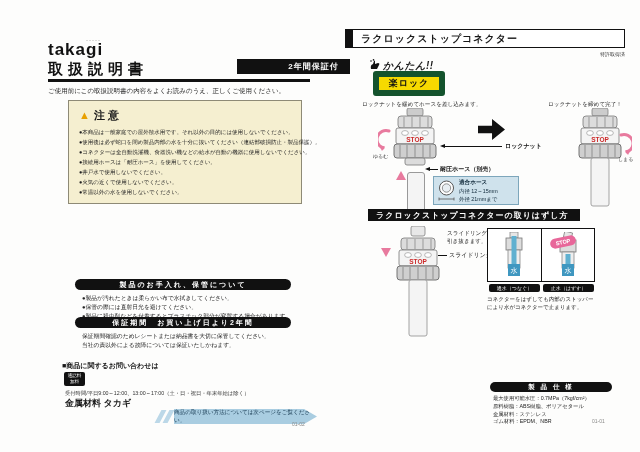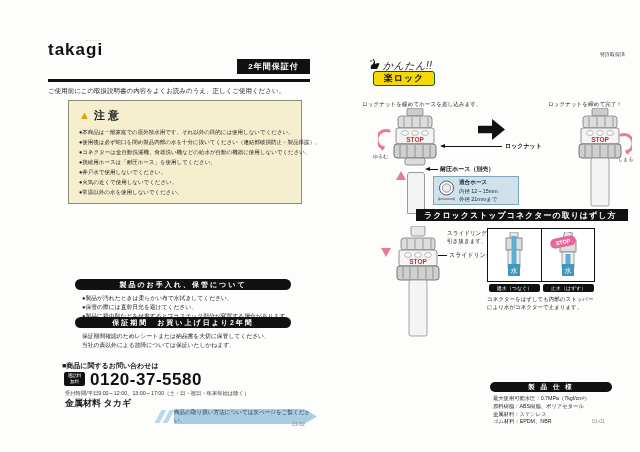--- a/index.html
+++ b/index.html
@@ -5,21 +5,21 @@
   html,body{margin:0;padding:0;background:#fff;}
   #canvas{position:relative;width:640px;height:452px;background:#fdfdfc;overflow:hidden;
           font-family:"Liberation Sans","DejaVu Sans",sans-serif;color:#1a1a1a;}
   .abs{position:absolute;}
   
   .brand{font-size:17px;font-weight:800;letter-spacing:1px;color:#111;}
   .brand-dots{font-size:6px;letter-spacing:1px;color:#111;}
   .doc-title{font-size:15px;font-weight:800;letter-spacing:5px;color:#111;}
   .title-rule{background:#111;height:2.5px;}
   .badge-black{background:#111;color:#fff;font-size:8px;font-weight:700;
-               display:flex;align-items:center;justify-content:center;letter-spacing:1px;}
+               display:flex;align-items:center;justify-content:center;letter-spacing:1px;padding-left:40px;}
   .intro{font-size:6.5px;color:#222;}
   .caution-box{background:#f5efd0;border:1px solid #8e8a76;}
   .caution-head{display:flex;align-items:center;gap:4px;}
   .warn-tri{color:#e8a000;font-size:11px;line-height:1;}
   .caution-title{font-size:11px;font-weight:800;letter-spacing:3px;text-align:right;}
   .caution-list{list-style:none;margin:4px 0 0 0;padding:0;font-size:5.5px;line-height:10px;
                 color:#222;white-space:nowrap;}
   .pill-bar{background:#111;color:#fff;border-radius:6px;font-size:7px;font-weight:700;
             display:flex;align-items:center;justify-content:center;letter-spacing:2px;}
   .small-list{list-style:none;margin:0;padding:0;font-size:5.8px;line-height:9px;color:#222;white-space:nowrap;}
@@ -31,22 +31,22 @@
   .company{font-size:9px;font-weight:700;}
   .next-arrow{background:#a9cde1;clip-path:polygon(0 0,91% 0,100% 50%,91% 100%,0 100%);
               display:flex;align-items:center;justify-content:center;font-size:5.6px;color:#12344c;}
   .stripe{background:#bcd8e8;width:5px;height:13px;transform:skewX(-28deg);}
   .pageno{font-size:5px;color:#888;}
   
   .rp-header{border:1.5px solid #111;background:#fff;display:flex;align-items:center;}
   .rp-header-strip{background:#111;width:7px;align-self:stretch;}
   .rp-header-text{font-size:10px;font-weight:800;letter-spacing:1px;padding-left:8px;}
   .patent{font-size:5px;color:#333;text-align:right;}
-  .logo-top{font-size:10px;font-weight:400;font-style:italic;letter-spacing:0.5px;}
-  .logo-box{background:#f6d900;border:1px solid #14532d;border-radius:3px;
+  .logo-top{font-size:10px;font-weight:700;font-style:italic;letter-spacing:0.5px;}
+  .logo-box{background:#f6d900;border:6px solid #14532d;border-radius:3px;
             display:flex;align-items:center;justify-content:center;
             font-size:9px;font-weight:800;letter-spacing:1px;color:#111;}
   .sec-bar{background:#111;color:#fff;font-size:8px;font-weight:700;display:flex;
            align-items:center;padding-left:8px;letter-spacing:1px;}
   .cap{font-size:5.6px;color:#222;}
   .blk-arrow{background:#111;clip-path:polygon(0 32%,52% 32%,52% 0,100% 50%,52% 100%,52% 68%,0 68%);}
   .callout-line{background:#111;height:1px;}
   .callout-tri{width:0;height:0;border-top:2.5px solid transparent;border-bottom:2.5px solid transparent;
                border-right:5px solid #111;}
   .lbl{font-size:6px;font-weight:700;color:#111;}
@@ -73,20 +73,21 @@
 </head>
 <body>
 
 <div id="canvas">
 
   <div class="abs" style="left:48px;top:40px;">
     <span class="brand">takagi</span>
     <span class="brand-dots abs" style="left:38px;top:-3px;">·····</span>
   </div>
 
+  <div class="abs doc-title" style="left:48px;top:60px;">取扱説明書</div>
   <div class="abs title-rule" style="left:48px;top:79px;width:262px;"></div>
   <div class="abs badge-black" style="left:237px;top:59px;width:73px;height:15px;">2年間保証付</div>
 
   <div class="abs intro" style="left:48px;top:87px;">ご使用前にこの取扱説明書の内容をよくお読みのうえ、正しくご使用ください。</div>
 
   <div class="abs caution-box" style="left:68px;top:100px;width:234px;height:104px;padding:7px 10px;box-sizing:border-box;">
     <div class="caution-head">
       <span class="warn-tri">▲</span>
       <span class="caution-title">注意</span>
     </div>
@@ -112,31 +113,34 @@
   <ul class="abs small-list" style="left:82px;top:332px;">
     <li>保証期間確認のためレシートまたは納品書を大切に保管してください。</li>
     <li>当社の責以外による故障については保証いたしかねます。</li>
   </ul>
 
   <div class="abs contact-head" style="left:62px;top:361px;">■商品に関するお問い合わせは</div>
   <div class="abs tollfree" style="left:64px;top:372px;width:21px;height:14px;">
     <span>通話料</span>
     <span>無料</span>
   </div>
-  <div class="abs phone" style="left:90px;top:370px;">0120-37-5580</div>
   <div class="abs hours" style="left:65px;top:390px;">受付時間/平日9:00～12:00、13:00～17:00（土・日・祝日・年末年始は除く）</div>
   <div class="abs company" style="left:65px;top:397px;">金属材料 タカギ</div>
 
   <div class="abs" style="left:158px;top:410px;display:flex;gap:3px;align-items:center;">
     <div class="stripe"></div>
     <div class="stripe"></div>
   </div>
   <div class="abs next-arrow" style="left:174px;top:409px;width:143px;height:15px;">商品の取り扱い方法については次ページをご覧ください。</div>
   <div class="abs pageno" style="left:292px;top:421px;">01-02</div>
 
+  <div class="abs rp-header" style="left:345px;top:29px;width:280px;height:19px;box-sizing:border-box;">
+    <div class="rp-header-strip"></div>
+    <div class="rp-header-text">ラクロックストップコネクター</div>
+  </div>
   <div class="abs patent" style="left:570px;top:51px;width:55px;">特許取得済</div>
 
   <div class="abs" style="left:369px;top:59px;display:flex;align-items:flex-start;gap:2px;">
     <svg width="12" height="12" viewBox="0 0 12 12">
       <path d="M2,10 Q1,6 4,5 L5,2 Q5.5,1 6,2 L6,5 L9,4 Q11,4 10,6 L8,10 Z" fill="#111"></path>
       <circle cx="2" cy="2" r="0.8" fill="#111"></circle>
         <circle cx="4.5" cy="0.9" r="0.8" fill="#111"></circle>
     </svg>
     <span class="logo-top">かんたん!!</span>
   </div>
@@ -219,21 +223,21 @@
     <line x1="38" y1="37" x2="38" y2="49" stroke="#999" stroke-width="1.2"></line>
     <rect x="14" y="50" width="18" height="48" rx="2" fill="#f4f4f4" stroke="#999" stroke-width="0.9"></rect>
   </svg>
 
   <svg class="abs" style="left:618px;top:132px;" width="14" height="24" viewBox="0 0 14 24">
     <path d="M3,3 A9,9 0 0 1 9,20" fill="none" stroke="#e87a9e" stroke-width="3" stroke-linecap="round"></path>
     <path d="M13,17 L7,18.5 L10,23 Z" fill="#e87a9e"></path>
   </svg>
   <div class="abs lbl-sm" style="left:618px;top:156px;">しまる</div>
 
-  <div class="abs sec-bar" style="left:368px;top:209px;width:204px;height:12px;margin-left:48px;">ラクロックストップコネクターの取りはずし方</div>
+  <div class="abs sec-bar" style="left:368px;top:209px;width:204px;height:12px;">ラクロックストップコネクターの取りはずし方</div>
 
   <svg class="abs" style="left:393px;top:226px;" width="50" height="112" viewBox="0 0 50 112">
     <rect x="18" y="0" width="14" height="10" rx="2" fill="#e8e8e8" stroke="#808080" stroke-width="0.8"></rect>
     <rect x="8" y="12" width="34" height="12" rx="3" fill="#dcdcdc" stroke="#777" stroke-width="0.8"></rect>
     <line x1="14" y1="13" x2="14" y2="23" stroke="#999" stroke-width="1"></line>
     <line x1="22" y1="13" x2="22" y2="23" stroke="#999" stroke-width="1"></line>
     <line x1="30" y1="13" x2="30" y2="23" stroke="#999" stroke-width="1"></line>
     <line x1="38" y1="13" x2="38" y2="23" stroke="#999" stroke-width="1"></line>
     <rect x="6" y="24" width="38" height="16" rx="2" fill="#f4f4f4" stroke="#777" stroke-width="0.8"></rect>
     <ellipse cx="15" cy="29" rx="3.4" ry="2.4" fill="#fff" stroke="#999" stroke-width="0.7"></ellipse>

